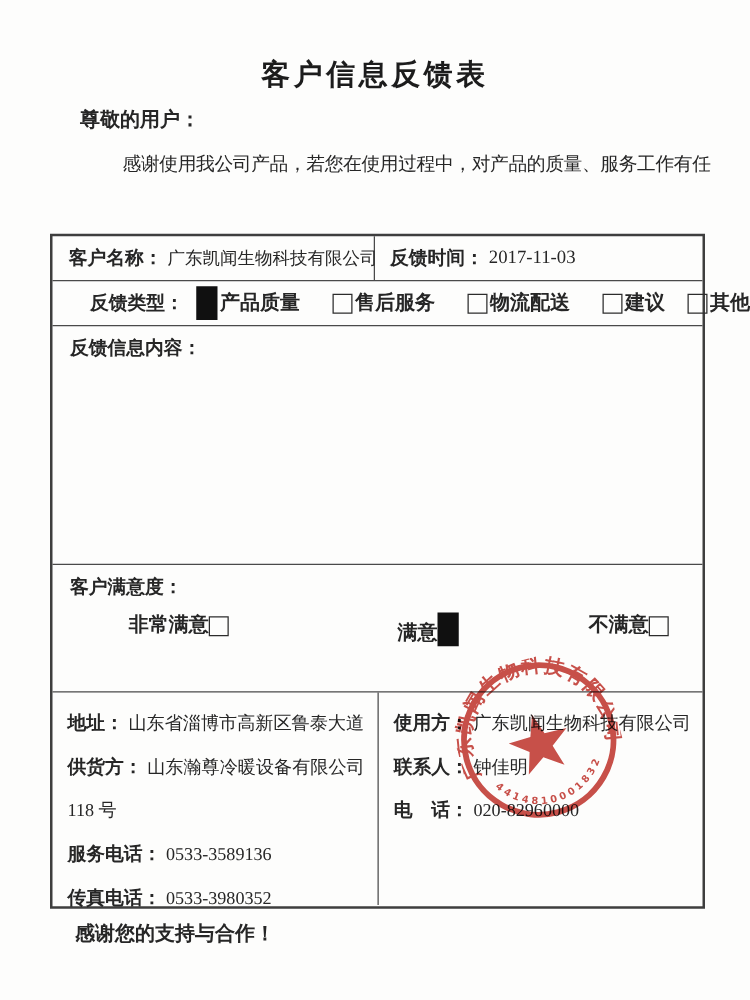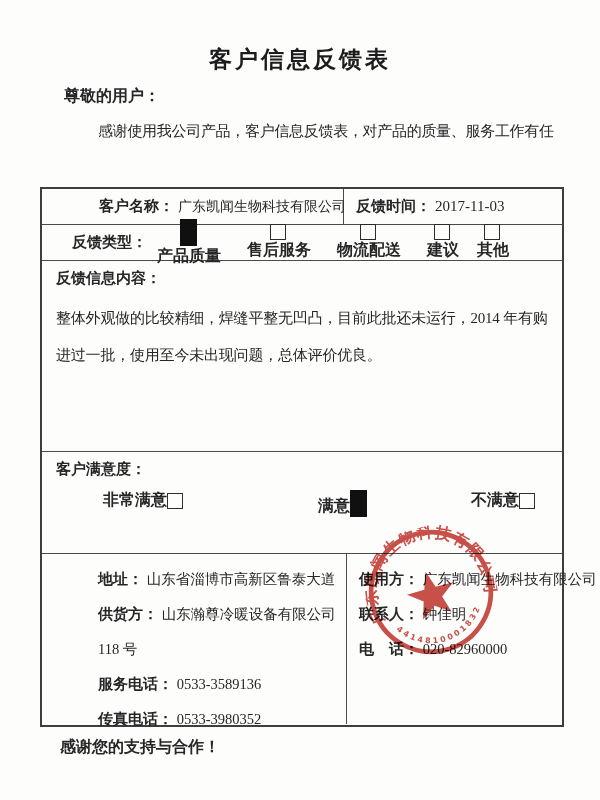--- a/index.html
+++ b/index.html
@@ -17,41 +17,41 @@
   }
   .salutation{left:64px;top:86px;font-size:16px;font-weight:bold;}
   .intro1{left:98px;top:122px;font-size:15px;letter-spacing:-0.3px;}
   .intro2{left:63px;top:157px;font-size:15px;letter-spacing:-0.3px;}
   .closing{left:60px;top:737px;font-size:16px;font-weight:bold;}
 
   .ftable{
     left:40px;top:187px;width:524px;height:540px;
     border:2px solid #3e3e3e;box-sizing:border-box;
   }
-  .frow{position:relative;box-sizing:border-box;border-bottom:1.5px solid #4a4a4a;padding-left:44px;}
+  .frow{position:relative;box-sizing:border-box;border-bottom:1.5px solid #4a4a4a;}
   .frow:last-child{border-bottom:none;}
   .r1{height:36px;display:flex;}
   .r2{height:36px;display:flex;align-items:center;padding-left:30px;}
   .r3{height:191px;padding:8px 14px;}
   .r4{height:102px;padding:8px 14px;}
   .r5{height:169.5px;display:flex;}
   .cell{box-sizing:border-box;}
   .c-left{width:258px;border-right:1.5px solid #4a4a4a;display:flex;align-items:center;padding-left:13px;}
   .c-right{flex:1;display:flex;align-items:center;padding-left:12px;}
   .r5 .c-left{width:261px;display:block;padding:8px 12px;align-items:initial;}
   .r5 .c-right{display:block;padding:8px 12px;}
   .lbl{font-weight:bold;font-size:15px;white-space:nowrap;}
   .val{font-size:14px;white-space:nowrap;}
   .val-num{font-size:15px;}
   .r1 .val{margin-left:4px;}
   .opt{display:inline-flex;align-items:center;font-size:16px;font-weight:bold;white-space:nowrap;}
   .cbx-empty{display:inline-block;width:14px;height:14px;border:1.5px solid #2c2c2c;background:transparent;}
   .cbx-filled{display:inline-block;width:17px;height:27px;background:#101010;border:none;}
   .r2 .box{margin-right:2px;}
-  .r2 .opt{margin-right:26px;flex-direction:column;}
+  .r2 .opt{margin-right:26px;}
   .r2 .opt.tight{margin-right:18px;}
   .r2 .lead-gap{margin-left:10px;}
   .content-lines{margin-top:12px;font-size:15px;line-height:37px;letter-spacing:-0.2px;}
   .sat-line{position:absolute;top:38px;left:16px;width:100%;height:34px;}
   .sat-opt{position:absolute;display:inline-flex;align-items:center;font-size:16px;font-weight:bold;white-space:nowrap;}
   .r5 .line{line-height:35px;font-size:15px;white-space:nowrap;}
   .r5 .line .lbl{font-size:15px;}
   .r5 .line .val{font-size:14.5px;}
 
   .stamp{
@@ -62,21 +62,21 @@
   }
 </style>
 </head>
 <body>
 
 <div class="page">
 
   <div class="abs title">客户信息反馈表</div>
 
   <div class="abs salutation">尊敬的用户：</div>
-  <div class="abs intro1">感谢使用我公司产品，客户信息反馈表，对产品的质量、服务工作有任</div>
+  <div class="abs intro1">感谢使用我公司产品，若您在使用过程中，对产品的质量、服务工作有任</div>
 
   <div class="abs ftable">
 
     <div class="frow r1">
       <div class="cell c-left">
         <span class="lbl">客户名称：</span>
         <span class="val">广东凯闻生物科技有限公司</span>
       </div>
       <div class="cell c-right">
         <span class="lbl">反馈时间：</span>
@@ -103,24 +103,20 @@
         <span>建议</span>
       </span>
       <span class="opt">
         <span class="box cbx-empty"></span>
         <span>其他</span>
       </span>
     </div>
 
     <div class="frow r3">
       <div class="lbl">反馈信息内容：</div>
-      <div class="content-lines">
-        <div>整体外观做的比较精细，焊缝平整无凹凸，目前此批还未运行，2014 年有购</div>
-        <div>进过一批，使用至今未出现问题，总体评价优良。</div>
-      </div>
     </div>
 
     <div class="frow r4">
       <div class="lbl">客户满意度：</div>
       <div class="sat-line">
         <span class="sat-opt" style="left:45px;">
           <span>非常满意</span>
           <span class="box cbx-empty"></span>
         </span>
         <span class="sat-opt" style="left:260px;align-items:flex-end;">

